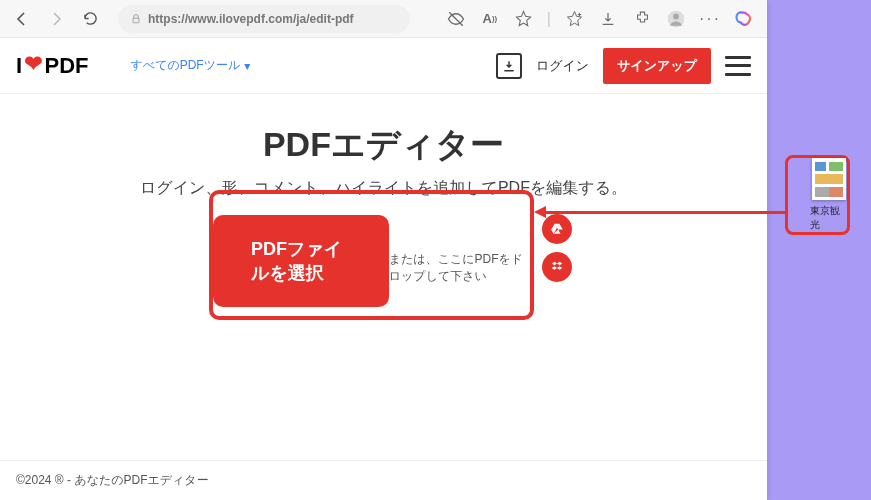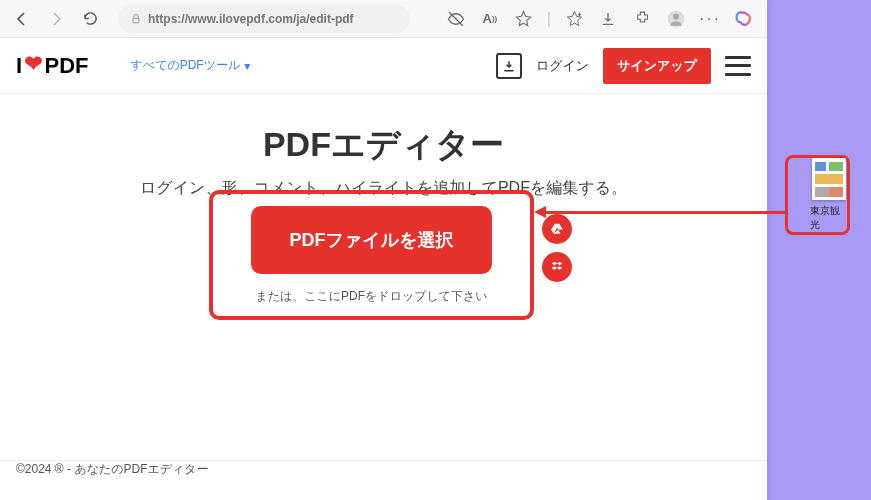--- a/index.html
+++ b/index.html
@@ -139,21 +139,21 @@
     color: #444;
     margin-top: 10px;
   }
   .drop-zone {
     position: absolute;
     left: 209px; top: 96px;
     width: 325px; height: 130px;
     border: 4px solid #e5322d;
     border-radius: 10px;
     display: flex;
-    flex-direction: column;
+    flex-direction: row;
     align-items: center;
     padding-top: 12px;
   }
   .select-btn {
     background: #e5322d;
     color: #fff;
     font-size: 18px;
     font-weight: 700;
     padding: 22px 38px;
     border-radius: 10px;
@@ -170,20 +170,21 @@
     background: #e5322d;
     border-radius: 50%;
     display: flex; align-items: center; justify-content: center;
     color: #fff;
   }
   .cloud-drive { top: 120px; }
   .cloud-dropbox { top: 158px; }
   .footer {
     height: 40px;
     display: flex;
+    align-items: center;
     padding: 0 16px;
     border-top: 1px solid #eee;
     font-size: 12px;
     color: #555;
   }
 
   .desktop-file {
     position: absolute;
     left: 785px; top: 155px;
     width: 65px; height: 80px;

